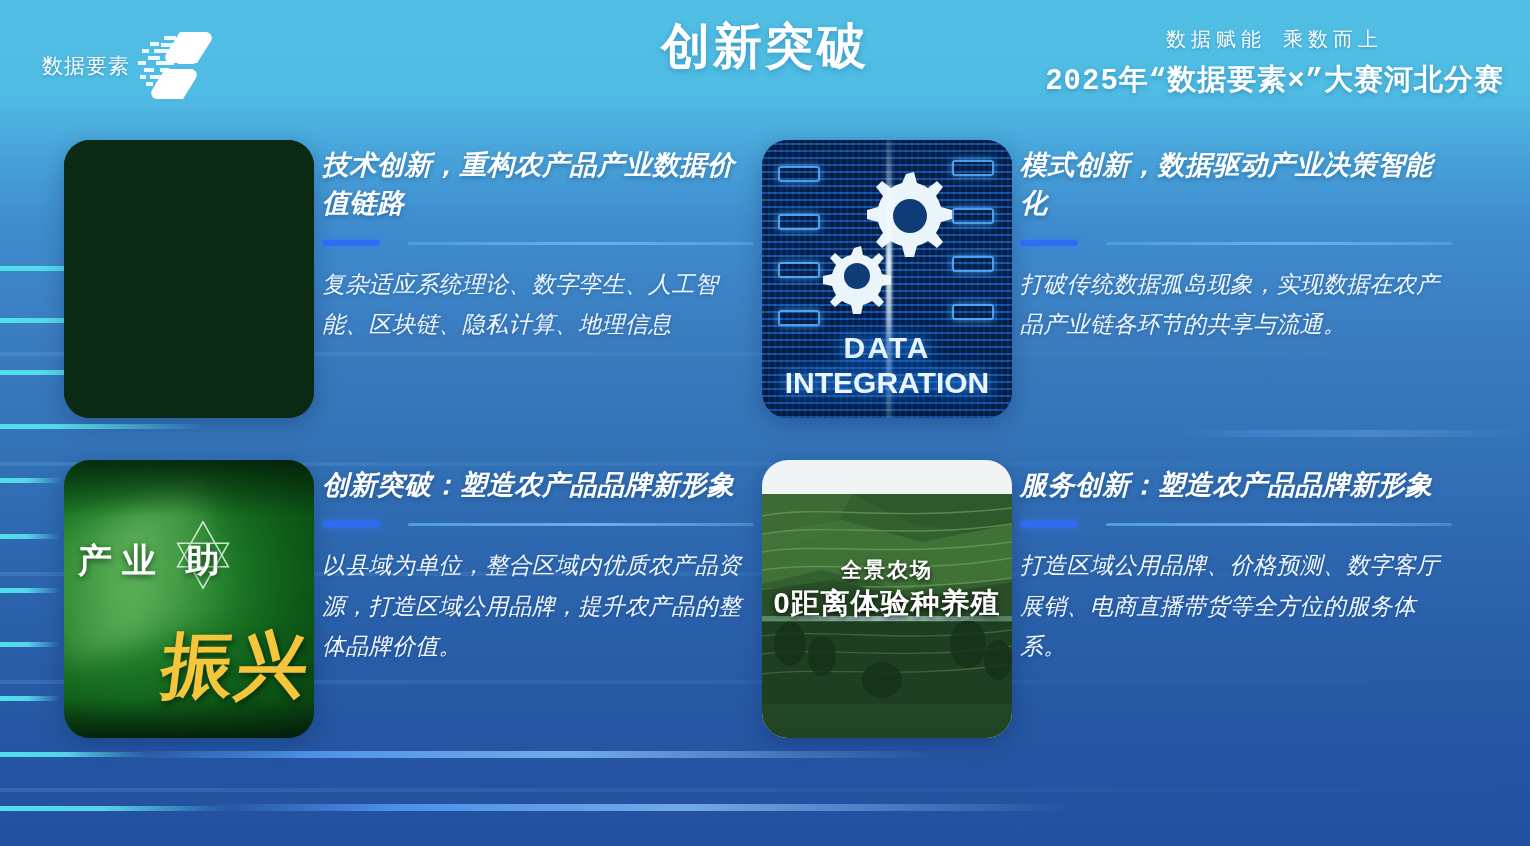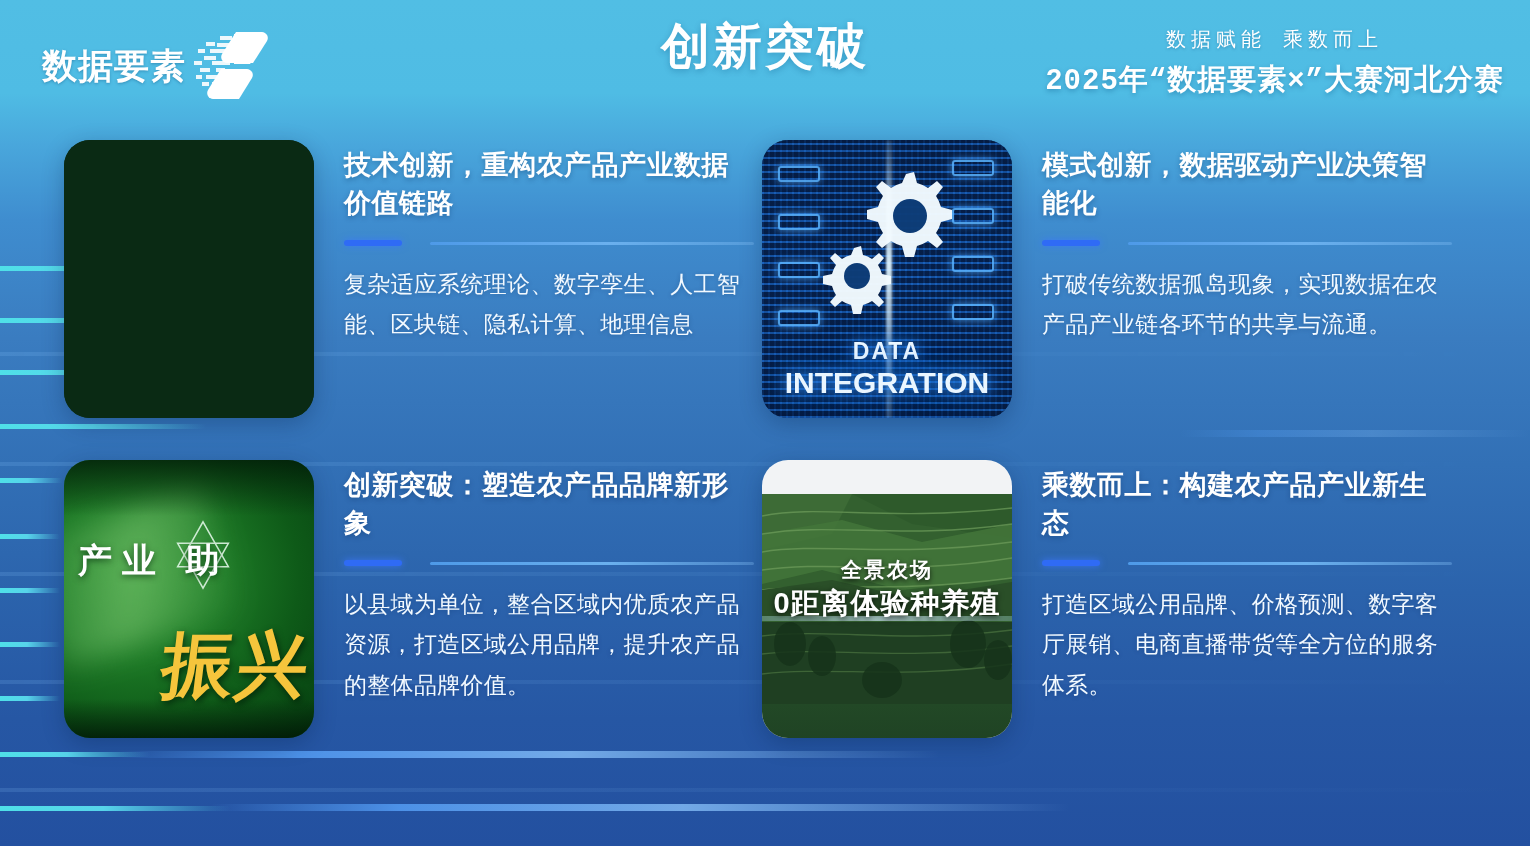--- a/index.html
+++ b/index.html
@@ -26,21 +26,21 @@
   
   .tick { position:absolute; left:0; height:5px;
           background:linear-gradient(90deg,#4fe0e8 0%, #57d4ea 45%, rgba(90,200,235,0) 100%); }
   .glowline { position:absolute; height:7px; border-radius:4px;
           background:linear-gradient(90deg, rgba(90,170,255,0), #5aa6ff 22%, #8cc6ff 55%, rgba(120,190,255,0)); opacity:.75; }
 
   
   .header { position:absolute; left:0; top:0; width:100%; height:120px; z-index:5; }
 
   .logo { position:absolute; left:42px; top:30px; display:flex; align-items:center; gap:4px; }
-  .logo-text { color:#fff; font-size:35px; font-weight:bold; letter-spacing:1px;
+  .logo-text { color:#fff; font-size:21px; font-weight:normal; letter-spacing:1px;
                text-shadow:0 1px 3px rgba(0,60,110,.35); }
   .logo-x { position:relative; width:86px; height:72px; }
   .logo-x svg { position:absolute; left:0; top:0; }
 
   .deck-title {
     position:absolute; left:0; top:14px; width:100%;
     text-align:center; color:#fff; font-size:49px; font-weight:bold;
     letter-spacing:3px; text-shadow:0 2px 6px rgba(0,70,120,.3);
   }
 
@@ -54,21 +54,21 @@
   .grid { position:absolute; left:0; top:140px; width:100%; z-index:4; }
   .row { display:flex; }
   .card { display:flex; align-items:flex-start; }
   .card-a { margin-left:64px; width:690px; }
   .card-b { margin-left:8px; width:690px; }
 
   .thumb { width:250px; height:278px; border-radius:26px; flex:0 0 250px;
            overflow:hidden; position:relative;
            box-shadow:0 6px 22px rgba(0,30,70,.28); }
 
-  .ctext { padding-left:30px; padding-top:6px; flex:1; }
+  .ctext { padding-left:8px; padding-top:6px; flex:1;font-style:italic; }
   .ctitle { color:#fff; font-size:27px; font-weight:bold; line-height:1.42;
             letter-spacing:.5px; text-shadow:0 2px 5px rgba(0,40,90,.35); }
   .divider { position:relative; height:6px; margin:17px 0 18px 0; }
   .divider .short { position:absolute; left:0; top:0; width:58px; height:6px;
             border-radius:3px; background:#2f6bf5; box-shadow:0 0 7px rgba(60,120,255,.8); }
   .divider .long  { position:absolute; left:86px; right:0; top:2px; height:3px;
             background:linear-gradient(90deg,#4e9ae8,#6ab0ee 55%, rgba(130,190,245,.35)); border-radius:2px; }
   .cbody { color:#f2f9ff; font-size:23px; line-height:1.76; letter-spacing:.3px;
            text-shadow:0 1px 4px rgba(0,40,90,.3); }
 
@@ -82,21 +82,21 @@
   .di-rack { position:absolute; top:0; height:100%; width:50%;
              background-image:repeating-linear-gradient(0deg, rgba(30,110,210,.55) 0 2px, rgba(4,24,60,.65) 2px 7px),
                               repeating-linear-gradient(90deg, rgba(30,110,210,.35) 0 2px, rgba(4,24,60,.5) 2px 6px); }
   .di-rack.l { left:0; } .di-rack.r { right:0; }
   .di-split { position:absolute; left:49.5%; top:0; width:6px; height:100%;
               background:linear-gradient(180deg, rgba(200,235,255,.15), rgba(225,245,255,.95) 45%, rgba(200,235,255,.2));
               filter:blur(1px); }
   .di-slot { position:absolute; width:42px; height:16px; border:2px solid rgba(90,180,255,.85);
              border-radius:3px; box-shadow:0 0 8px rgba(80,170,255,.8); }
   .di-text { position:absolute; left:0; bottom:18px; width:100%; text-align:center; }
-  .di-1 { color:#eaf6ff; font-size:23px; font-weight:bold; letter-spacing:2px;
+  .di-1 { color:#eaf6ff; font-size:30px; font-weight:bold; letter-spacing:2px;
           text-shadow:0 0 14px #2f8ff5,0 0 26px #1e6fd8; }
   .di-2 { color:#eaf6ff; font-size:30px; font-weight:bold; letter-spacing:0px;
           text-shadow:0 0 14px #2f8ff5,0 0 26px #1e6fd8; margin-top:1px; }
 
   
   .gv { position:absolute; inset:0;
         background:radial-gradient(ellipse at 28% 42%, #2e8f33 0%, #1d7a26 35%, #0e5a18 65%, #063d10 100%);padding-left:39px; }
   .gv-streak { position:absolute; left:-10%; top:18%; width:75%; height:48%;
         background:linear-gradient(115deg, rgba(150,220,140,.0), rgba(170,235,150,.38), rgba(150,220,140,0));
         filter:blur(14px); transform:rotate(-18deg); }
@@ -370,21 +370,21 @@
                 <ellipse cx="120" cy="186" rx="20" ry="18"></ellipse>
               </g>
             </svg>
             <div class="vid-line"></div>
             <div class="vid-t1">全景农场</div>
             <div class="vid-t2">0距离体验种养殖</div>
           </div>
         </div>
       </div>
       <div class="ctext">
-        <div class="ctitle">乘数而上：构建农产品产业新生态</div>
+        <div class="ctitle">服务创新：塑造农产品品牌新形象</div>
         <div class="divider">
           <div class="short"></div>
             <div class="long"></div>
         </div>
         <div class="cbody">打造区域公用品牌、价格预测、数字客厅展销、电商直播带货等全方位的服务体系。</div>
       </div>
     </div>
   </div>
 </div>
 

